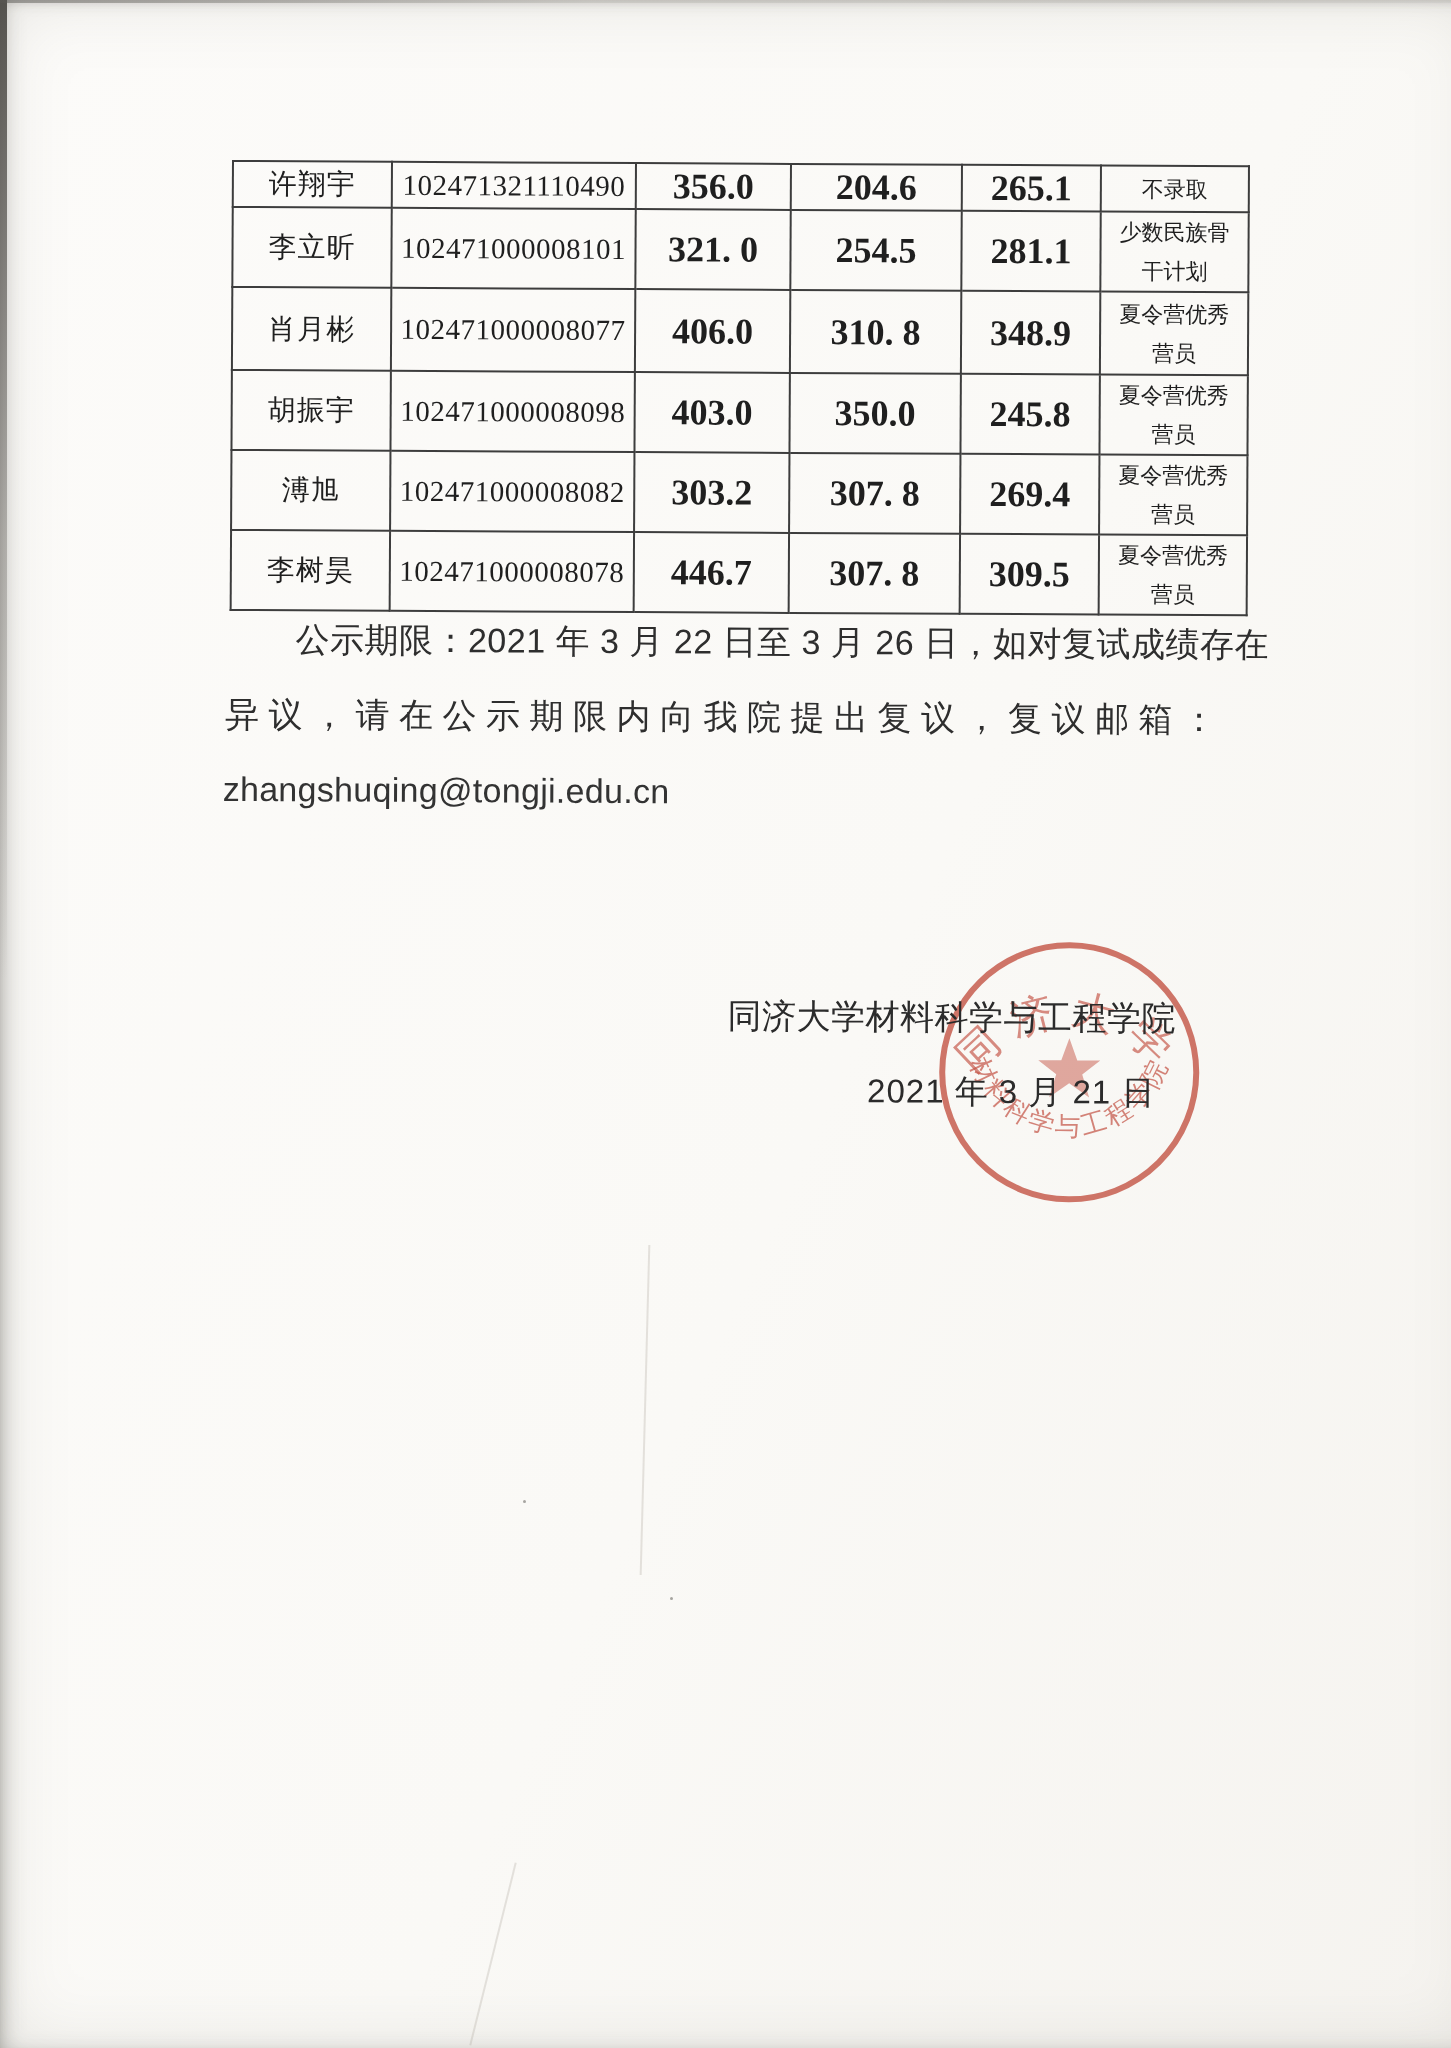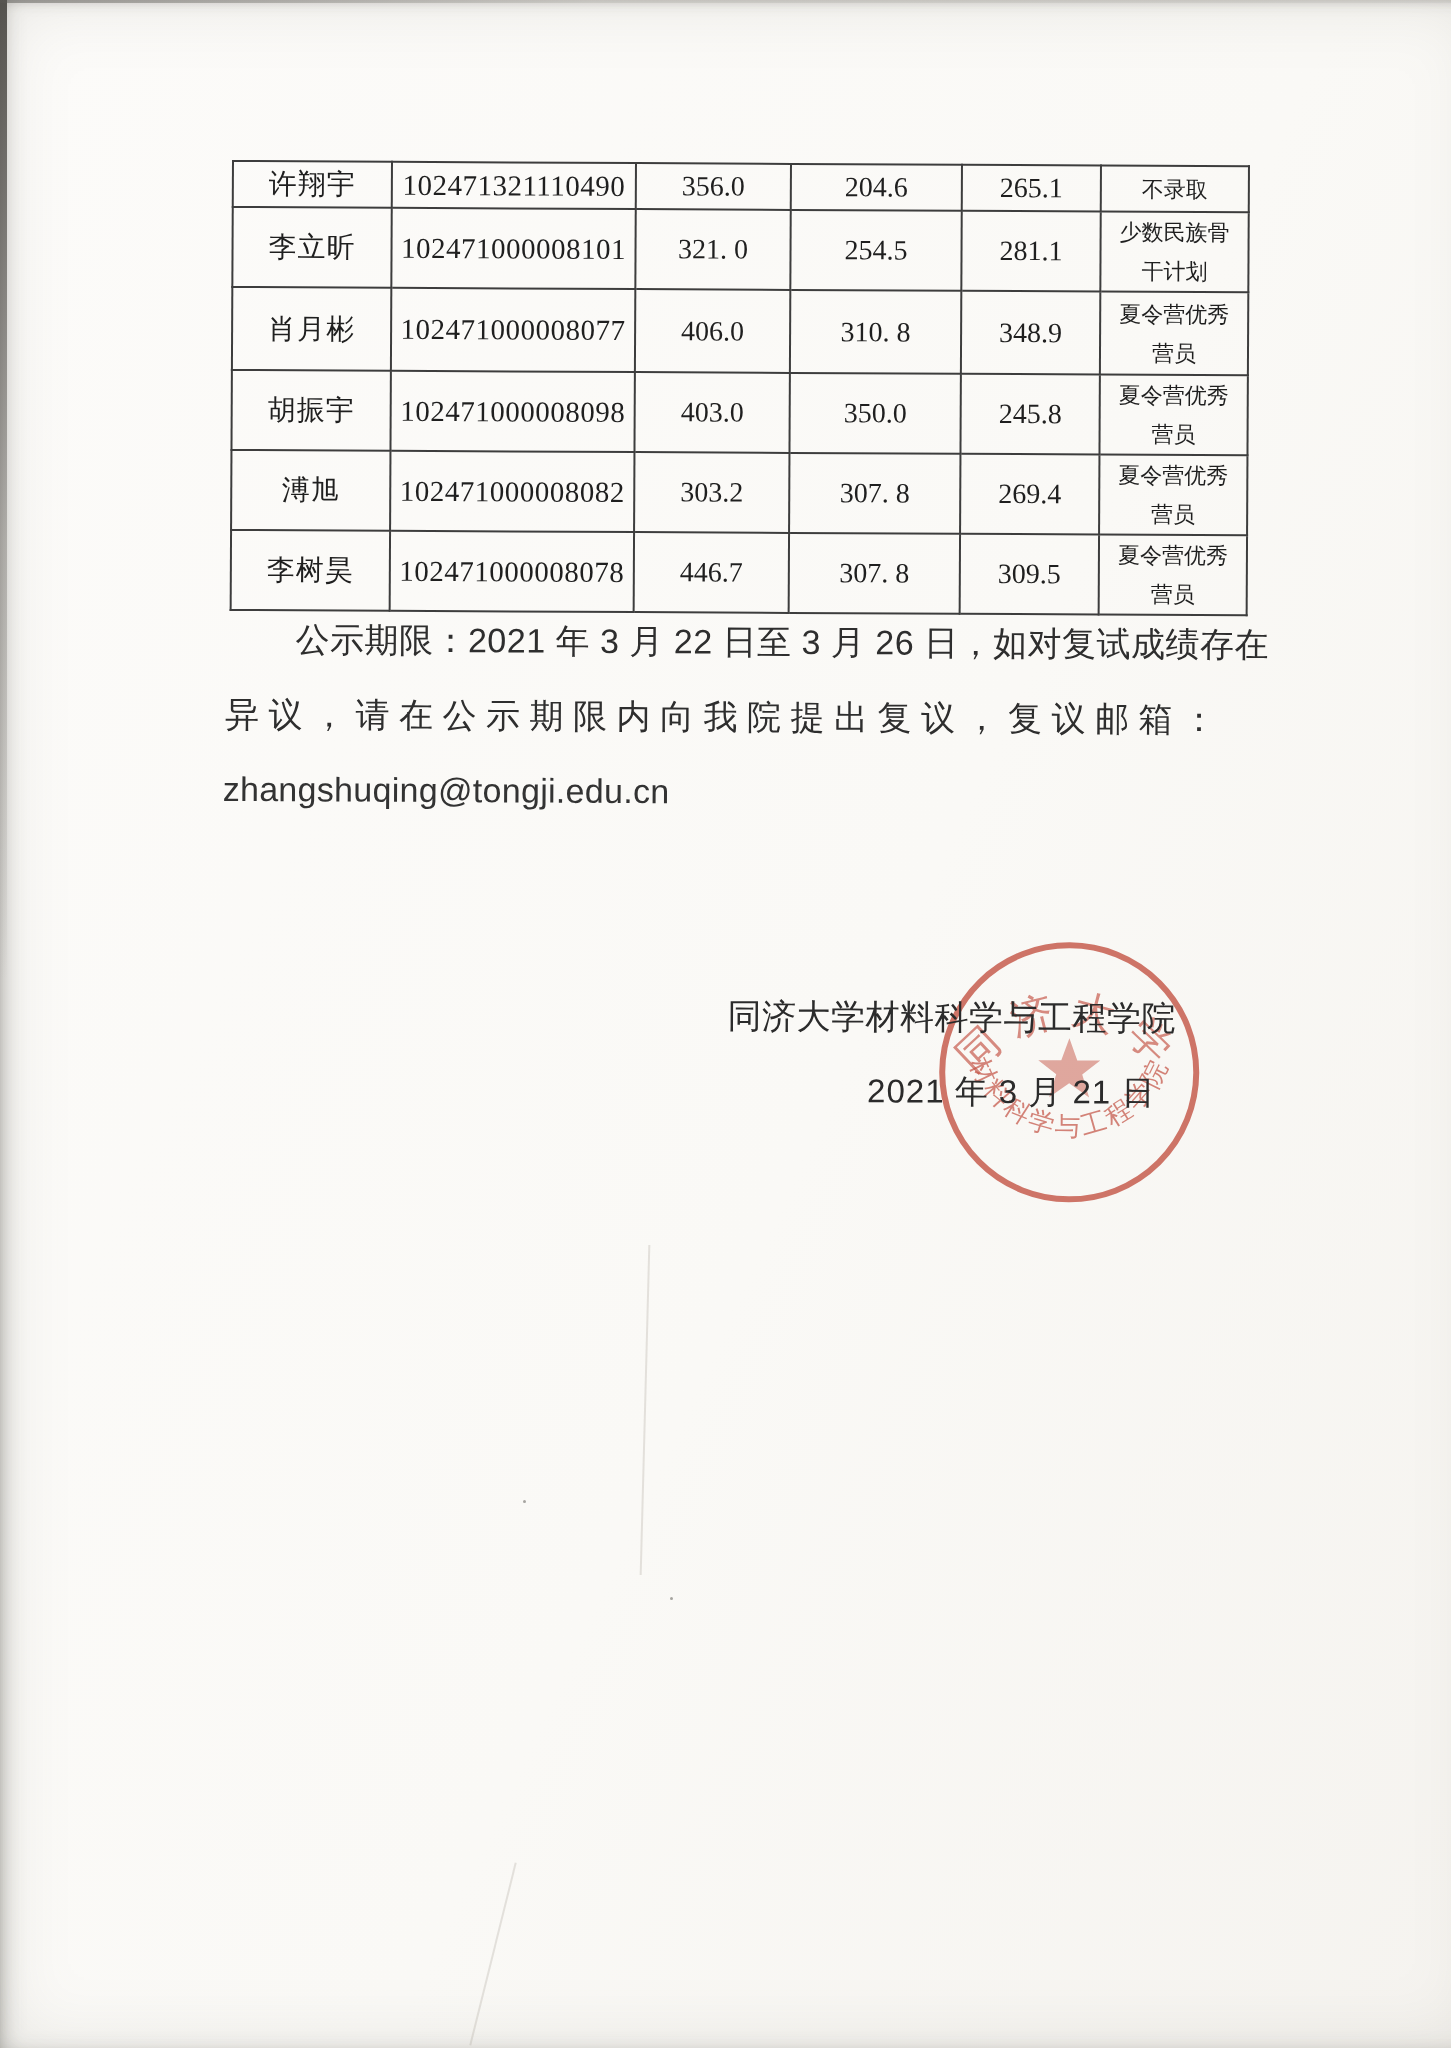--- a/index.html
+++ b/index.html
@@ -41,21 +41,21 @@
     font-family:"Liberation Serif","DejaVu Serif",serif;
     color:#1f1f1f;
   }
   table.results td{
     border:2px solid #3d3d3d;
     text-align:center;vertical-align:middle;
     padding:0;overflow:hidden;
   }
   td.name-cell{font-size:28px;letter-spacing:1px;}
   td.id-cell{font-size:29px;letter-spacing:0.5px;}
-  td.num-cell{font-size:28px;}
+  td.num-cell{font-size:36px;font-weight:bold;}
   td.remark-cell{font-size:22px;}
   td.remark-cell .wrap{display:inline-block;max-width:118px;line-height:39px;}
   tr.r1{height:46px;} tr.r2{height:77px;} tr.r3{height:83px;}
   tr.r4{height:77px;} tr.r5{height:79px;} tr.r6{height:75px;}
 
   
   .notice-line{position:absolute;font-size:34px;color:#2e2e2e;white-space:nowrap;}
   #notice-l1{left:298px;top:617px;letter-spacing:0.5px;}
   #notice-l2{left:228px;top:692px;letter-spacing:9.5px;}
   #notice-email{left:226px;top:770px;letter-spacing:0.3px;font-size:34px;color:#333;}

